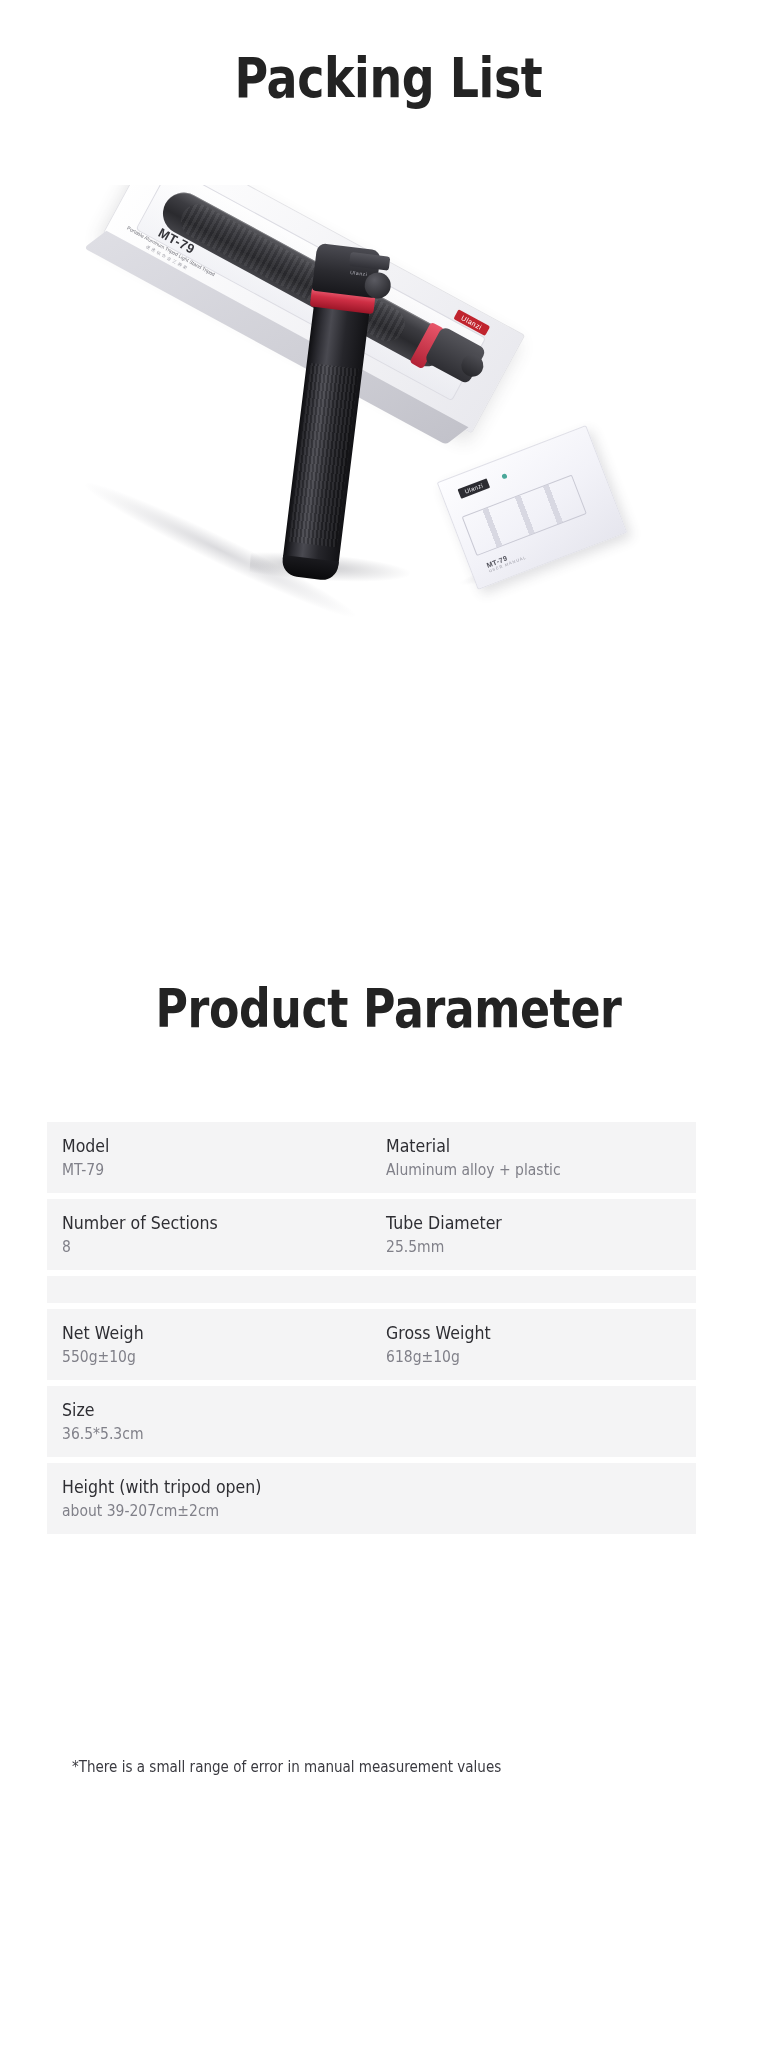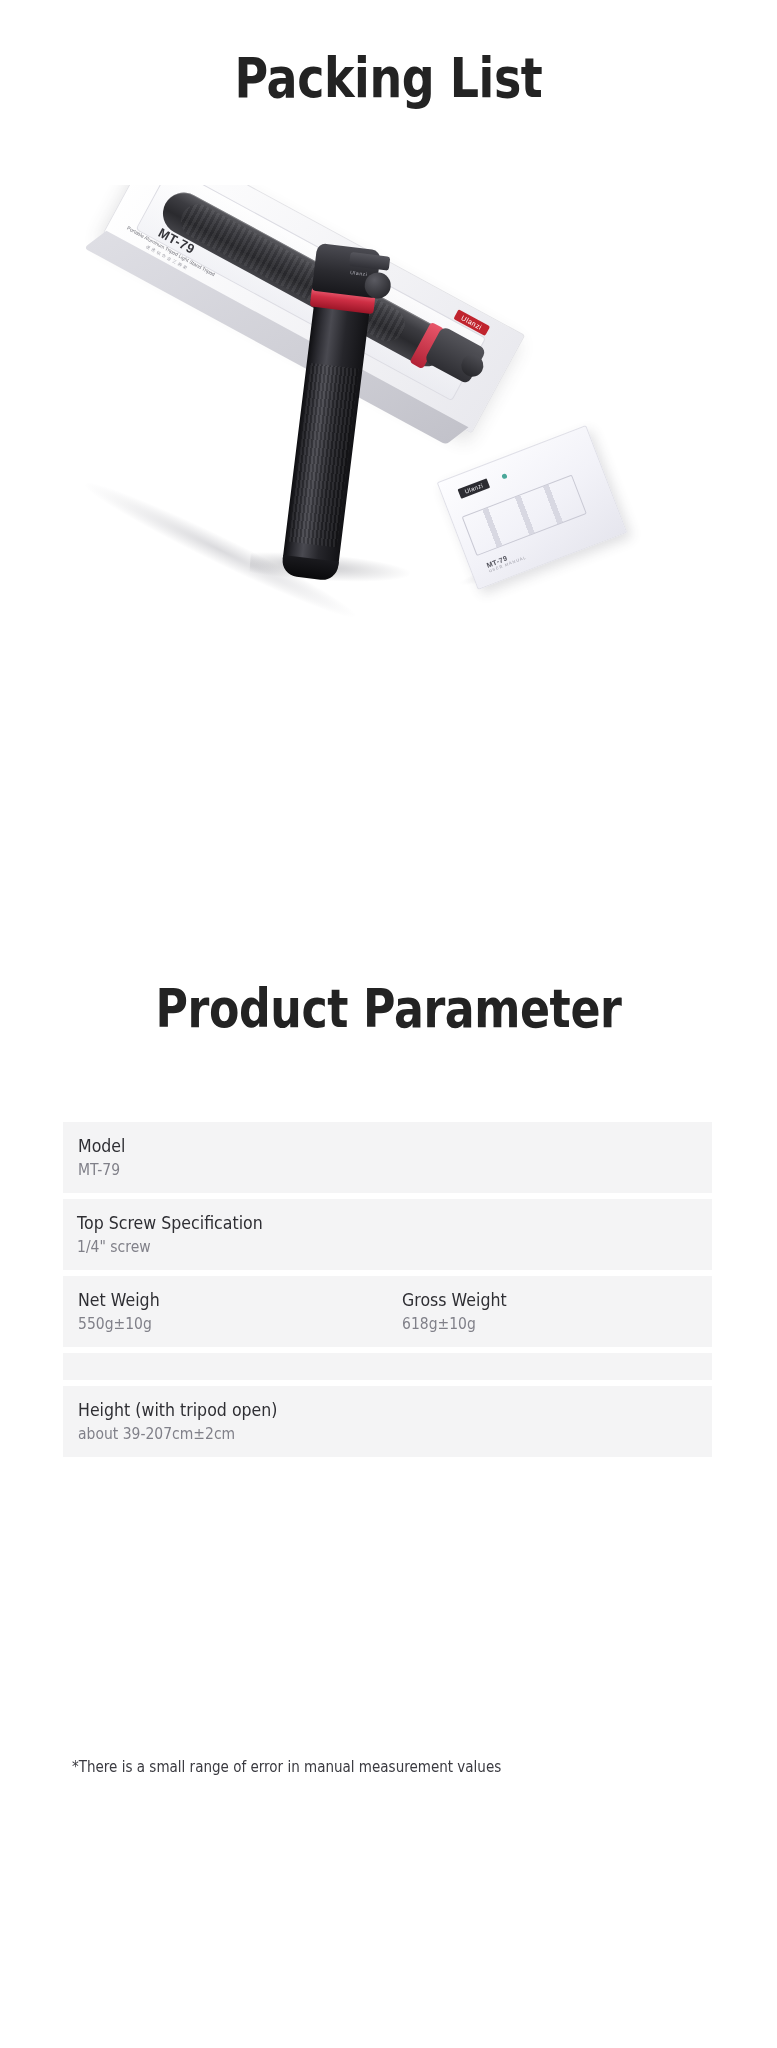--- a/index.html
+++ b/index.html
@@ -199,21 +199,21 @@
     transform:rotate(-18deg);
   }
   .box-shadow-blob {
     position:absolute; left:70px; top:352px; width:300px; height:26px;
     background:radial-gradient(ellipse at 50% 50%, rgba(70,70,85,.20), rgba(255,255,255,0) 72%);
     transform:rotate(26deg);
   }
 
   
   .spec-table {
-    position:absolute; left:63px; top:1122px; width:649px;
+    position:absolute; left:47px; top:1122px; width:649px;
   }
   .spec-row {
     display:flex;
     background:#f4f4f5;
     margin-bottom:6px;
     padding:14px 0 13px 0;
   }
   .spec-cell { flex:0 0 50%; padding-left:15px; }
   .spec-cell.col2 { padding-left:14px; }
   .spec-label {
@@ -307,42 +307,56 @@
 
   <div id="param-title" class="section-title">Product Parameter</div>
 
   <div class="spec-table">
 
     <div class="spec-row">
       <div class="spec-cell">
         <div class="spec-label">Model</div>
         <div class="spec-value">MT-79</div>
       </div>
-    </div>
-
-
-    <div class="spec-row">
       <div class="spec-cell col2">
-        <div class="spec-label">Top Screw  Specification</div>
-        <div class="spec-value">1/4" screw</div>
-      </div>
+        <div class="spec-label">Material</div>
+        <div class="spec-value">Aluminum alloy + plastic</div>
+      </div>
+    </div>
+
+    <div class="spec-row">
+      <div class="spec-cell">
+        <div class="spec-label">Number of Sections</div>
+        <div class="spec-value">8</div>
+      </div>
+      <div class="spec-cell col2">
+        <div class="spec-label">Tube Diameter</div>
+        <div class="spec-value">25.5mm</div>
+      </div>
+    </div>
+
+    <div class="spec-row">
     </div>
 
     <div class="spec-row">
       <div class="spec-cell">
         <div class="spec-label">Net Weigh</div>
         <div class="spec-value">550g±10g</div>
       </div>
       <div class="spec-cell col2">
         <div class="spec-label">Gross Weight</div>
         <div class="spec-value">618g±10g</div>
       </div>
     </div>
 
     <div class="spec-row">
+      <div class="spec-cell">
+        <div class="spec-label">Size</div>
+        <div class="spec-value">36.5*5.3cm</div>
+      </div>
     </div>
 
     <div class="spec-row">
       <div class="spec-cell">
         <div class="spec-label">Height (with tripod open)</div>
         <div class="spec-value">about 39-207cm±2cm</div>
       </div>
     </div>
 
   </div>

